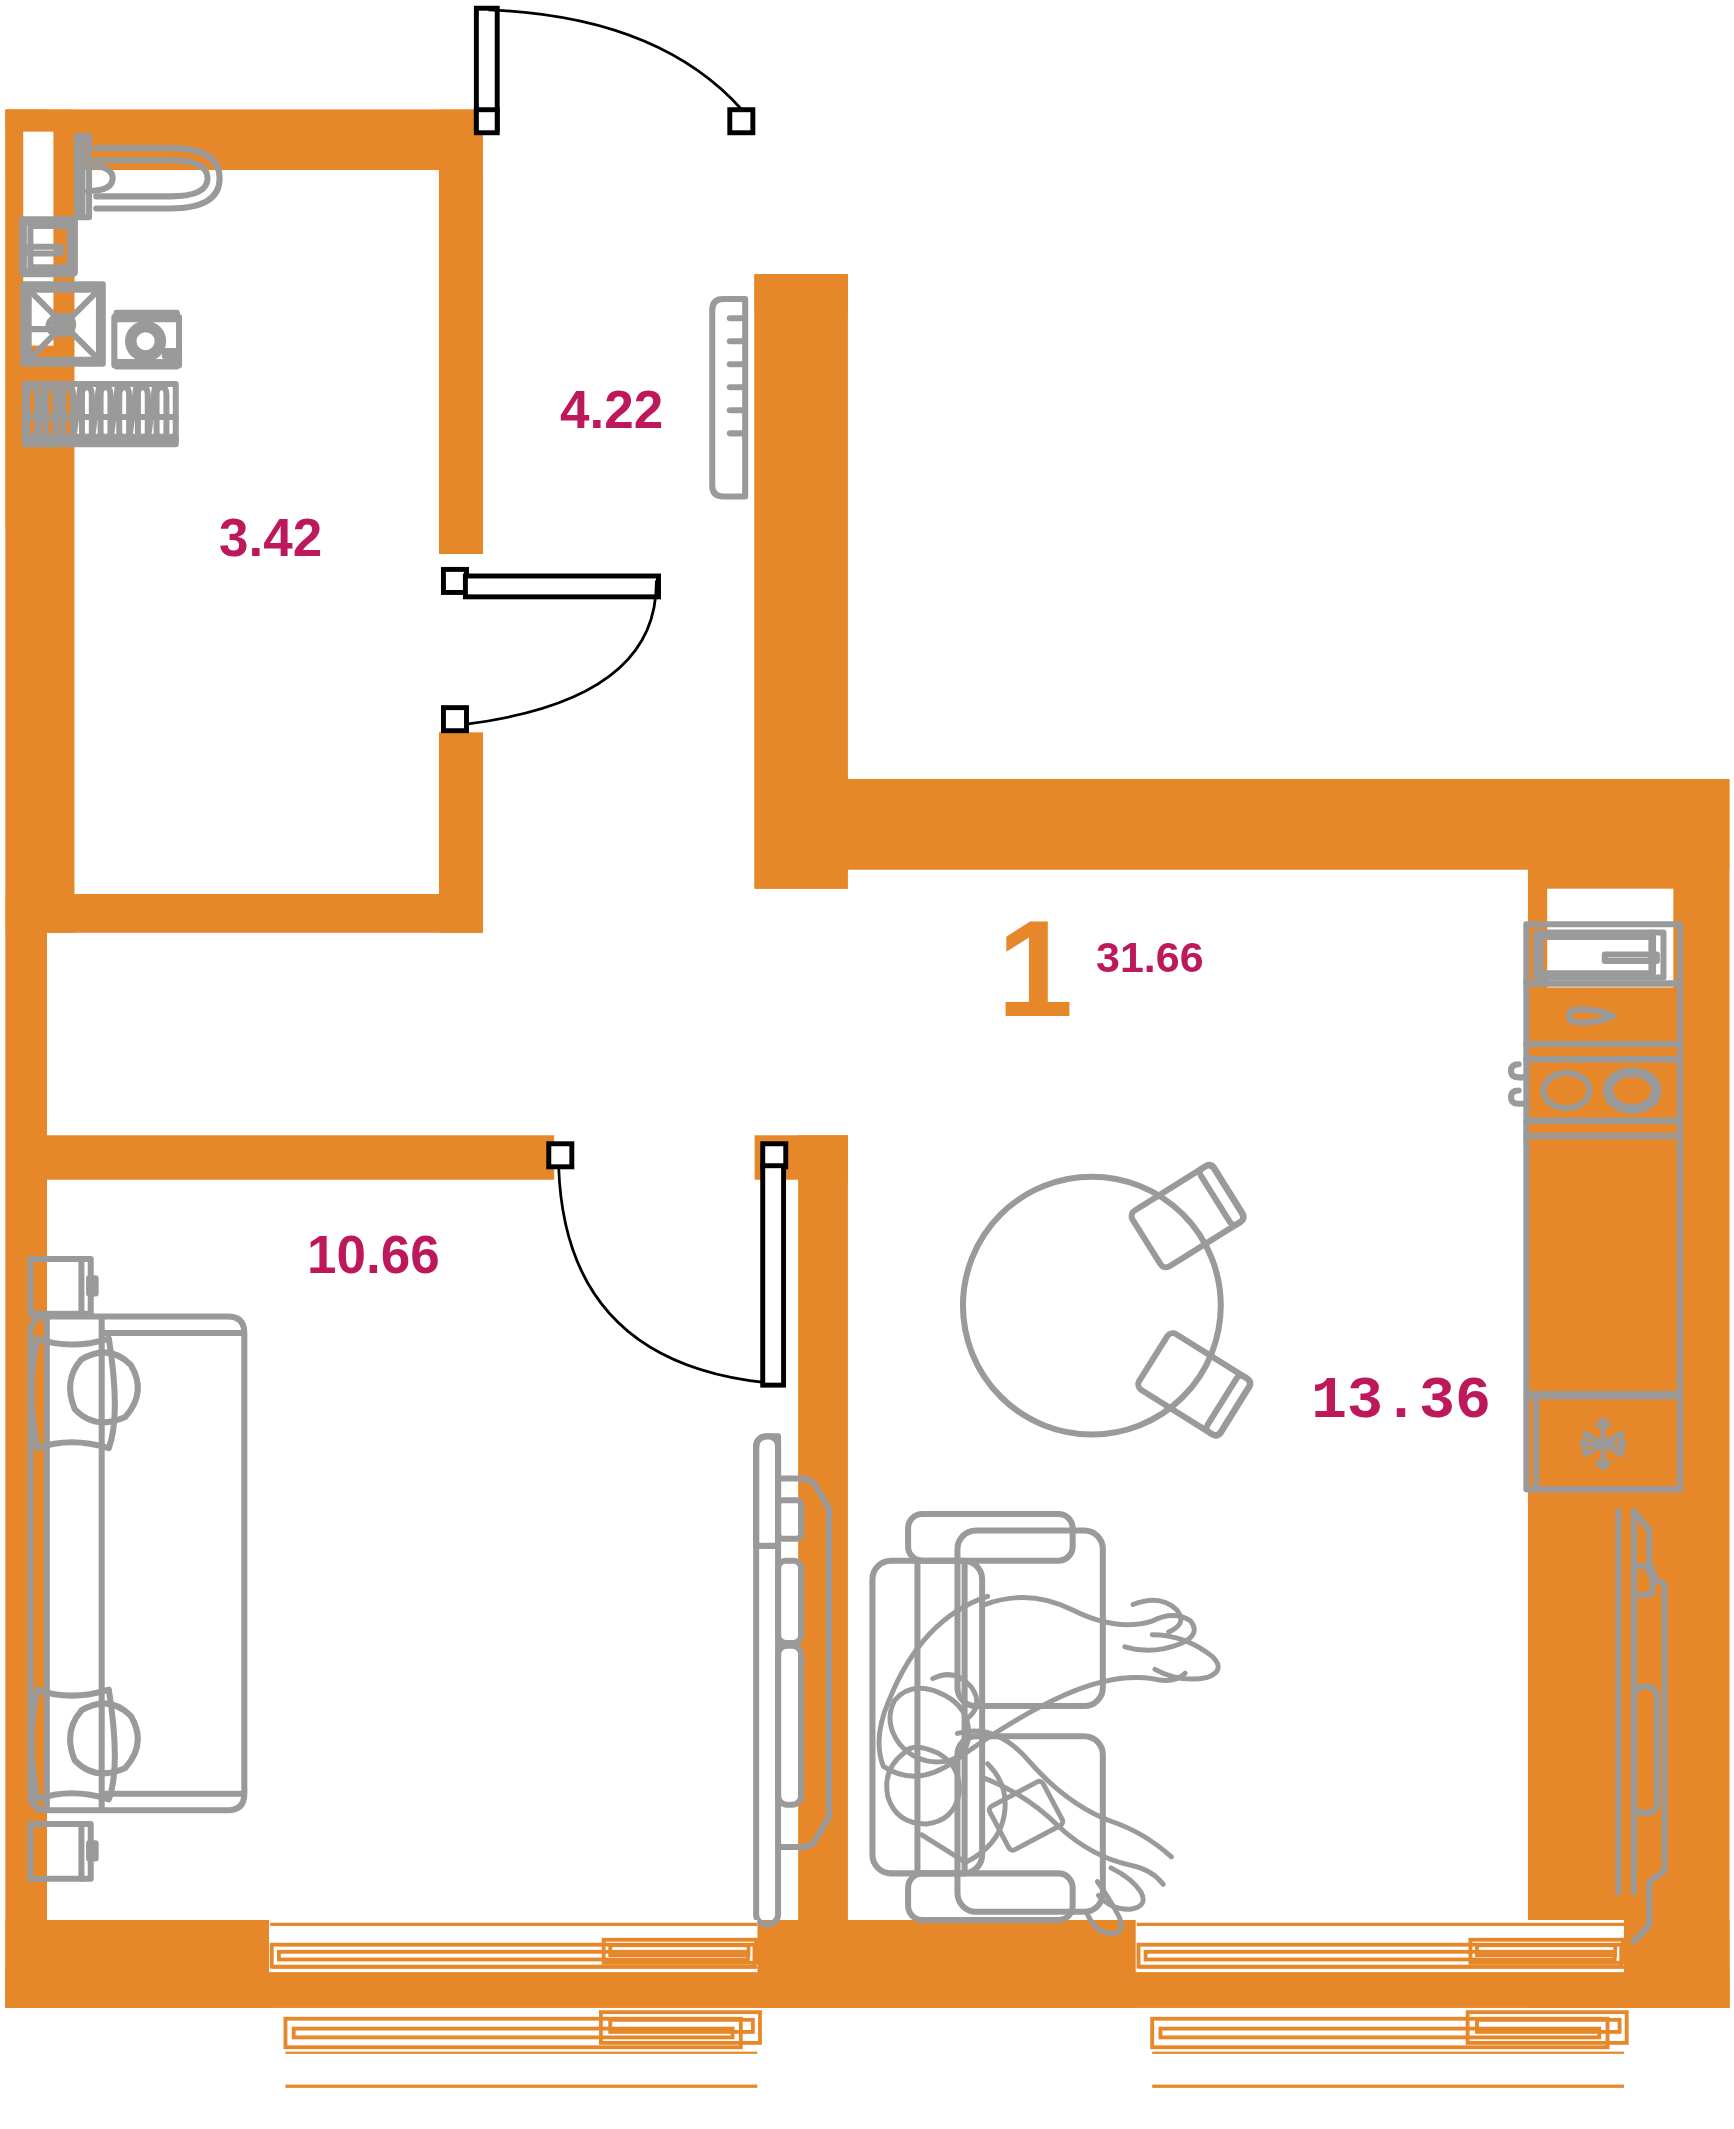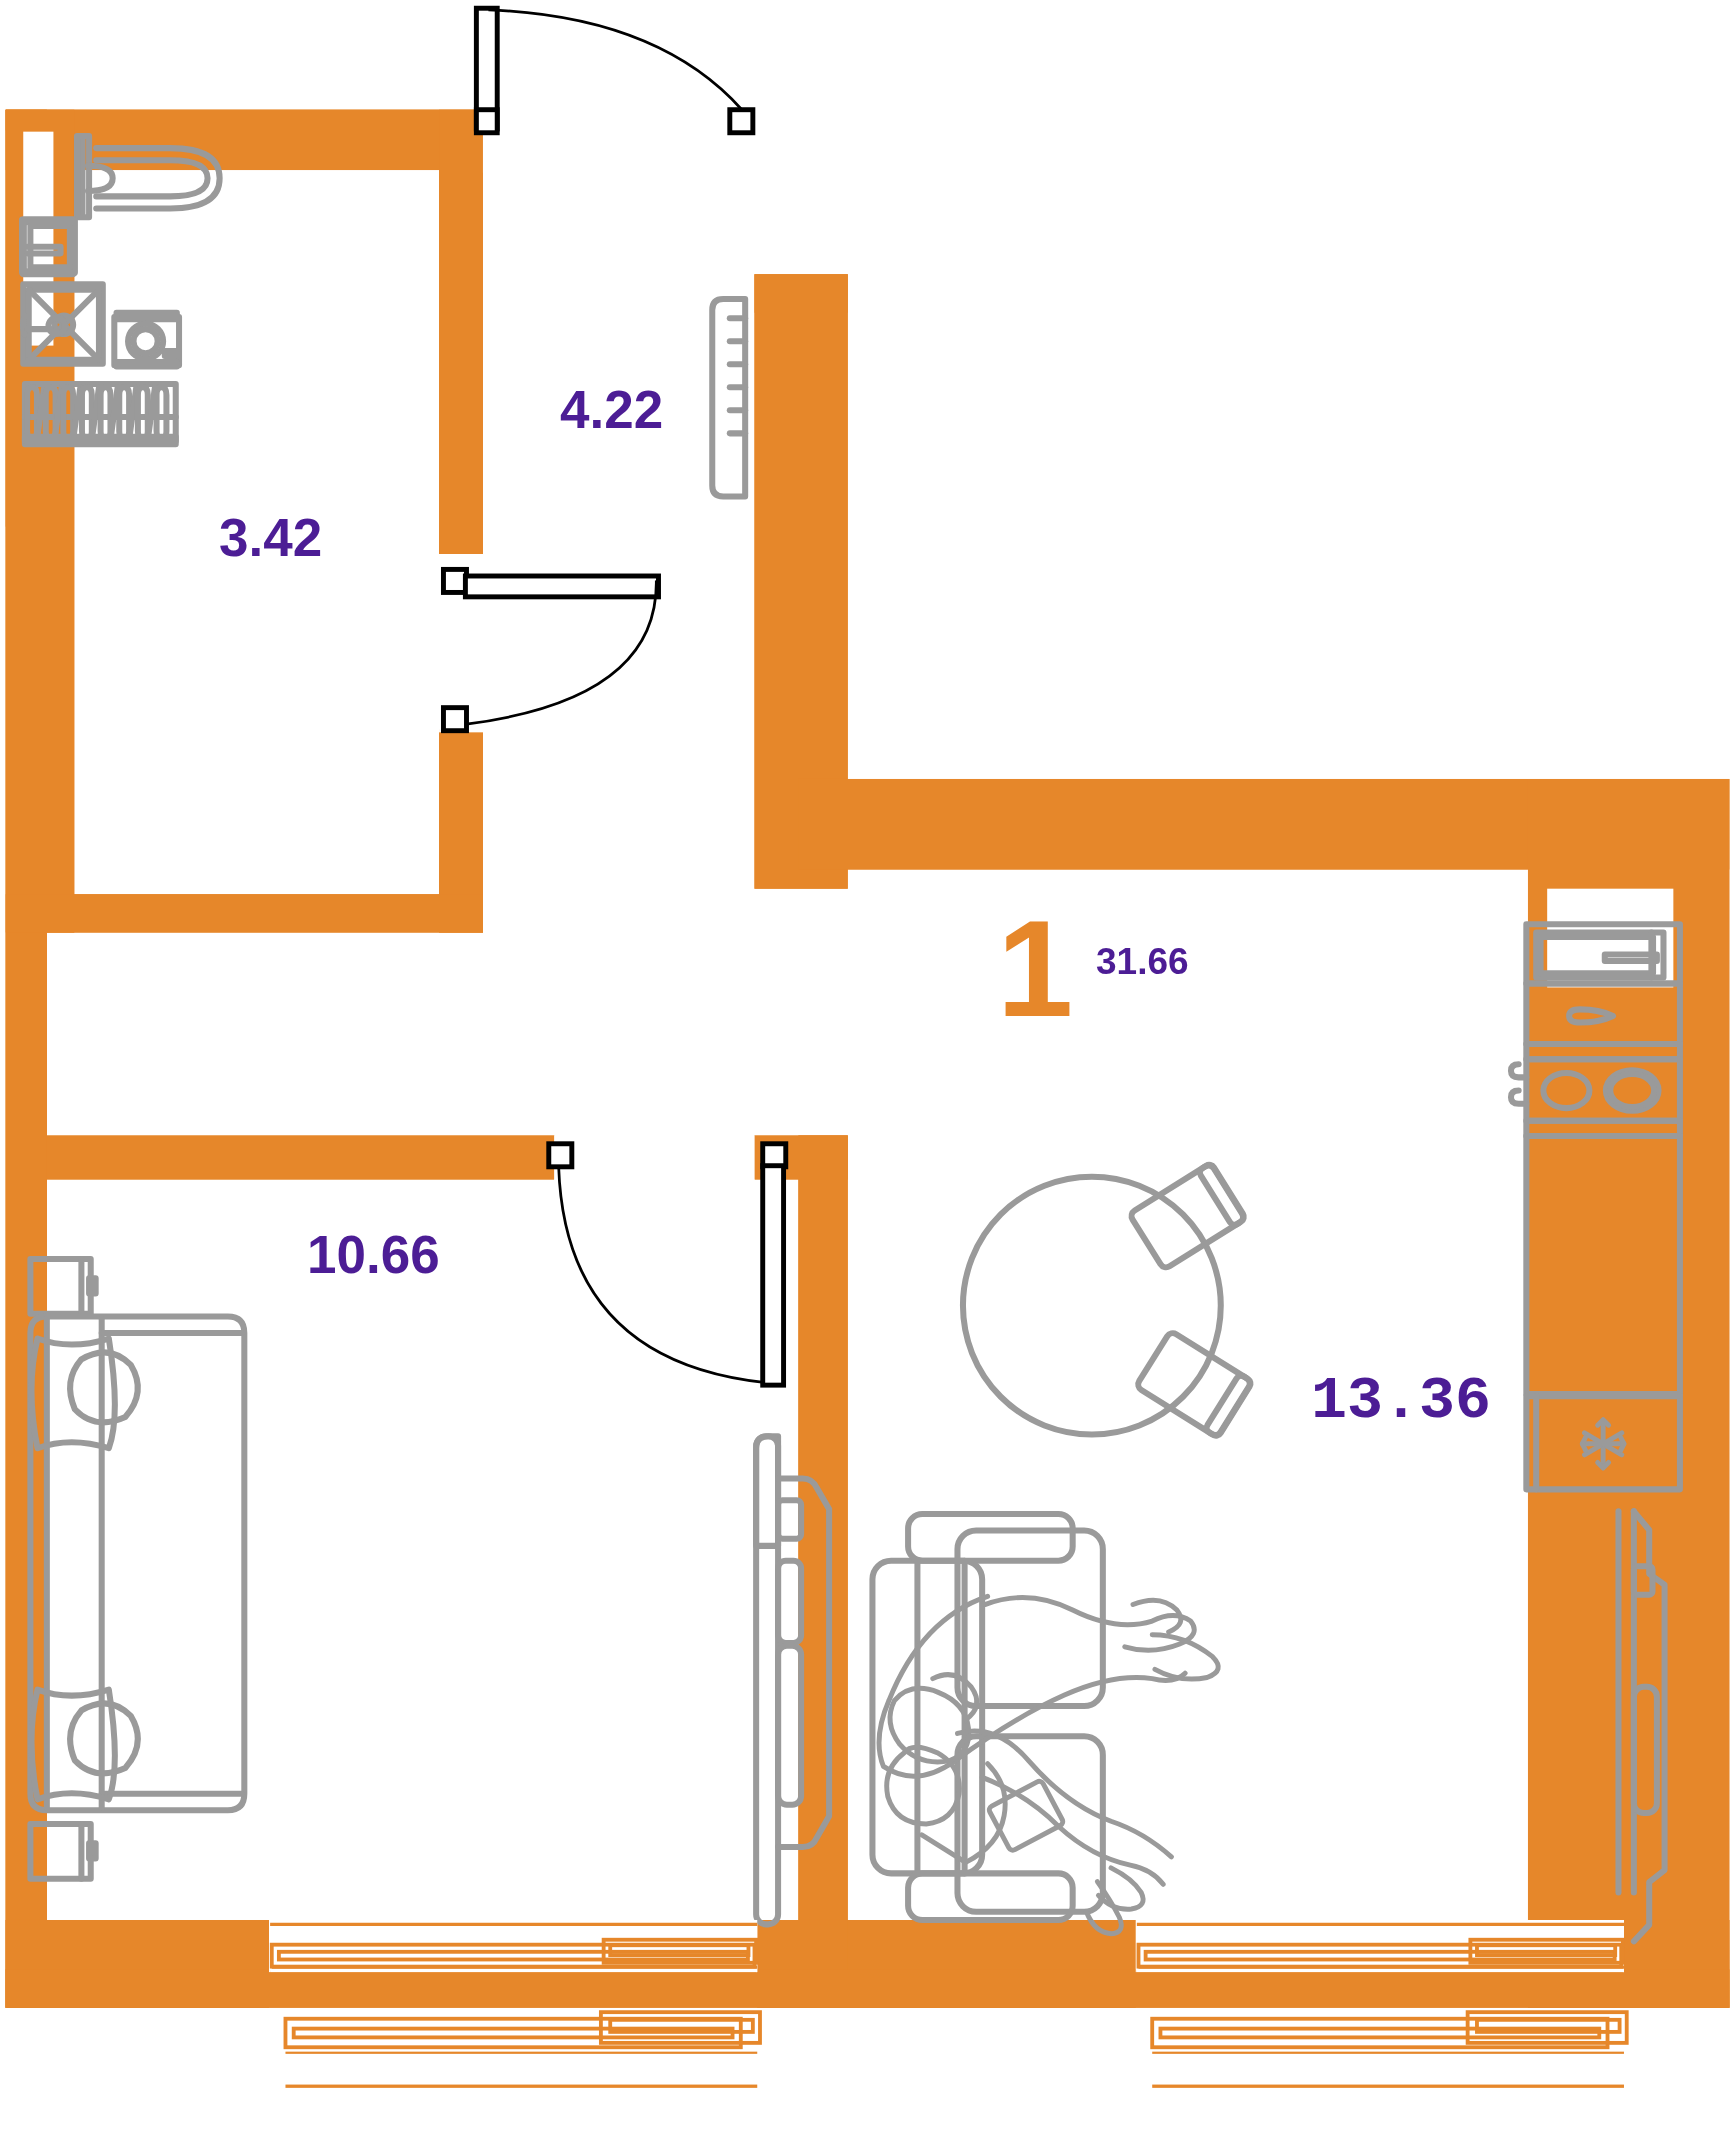--- a/index.html
+++ b/index.html
@@ -1,19 +1,19 @@
 <!DOCTYPE html>
 <html style="font-size:8.8px"><head>
 <meta charset="utf-8">
 <style>
   html,body{margin:0;padding:0;background:#ffffff;}
   body{font-family:"Liberation Sans", sans-serif;}
   #plan-root{position:relative;width:1735px;height:2129px;background:#ffffff;overflow:hidden;}
   #plan-svg{position:absolute;left:0;top:0;width:1735px;height:2129px;display:block;}
-  .area-label{position:absolute;font-family:"Liberation Sans", sans-serif;font-weight:bold;color:#4c1d95;white-space:nowrap;}
+  .area-label{position:absolute;font-family:"Liberation Sans", sans-serif;font-weight:bold;color:#be185d;white-space:nowrap;}
   .rooms-label{font-size:137px;line-height:1;color:#E6872A;font-weight:bold;position:absolute;font-family:"Liberation Sans", sans-serif;}
 </style>
 </head>
 <body>
 
 <div id="plan-root">
 
   <svg id="plan-svg" viewBox="0 0 3162 3881" xmlns="http://www.w3.org/2000/svg">
 
     <g id="walls" fill="#E6872A">
@@ -365,21 +365,21 @@
         <rect x="2680" y="3536" width="278" height="42"></rect>
         <rect x="2692" y="3546" width="252" height="18"></rect>
         <path d="M2075,3586 L2960,3586" stroke-width="6"></path>
       </g>
     </g>
 
   </svg>
 
   <div class="rooms-label" style="left:997px; top:900px;">1</div>
 
-  <div class="area-label" style="left:1096px; top:933px; font-size:37px;margin-top:8px;">31.66</div>
+  <div class="area-label" style="left:1096px; top:933px; font-size:43px;">31.66</div>
 
   <div class="area-label" style="left:560px; top:379px; font-size:53px;">4.22</div>
 
   <div class="area-label" style="left:219px; top:507px; font-size:53px;">3.42</div>
 
   <div class="area-label" style="left:307px; top:1224px; font-size:53px;">10.66</div>
 
   <div class="area-label" style="left:1311px; top:1367px; font-size:60px;font-family:Liberation Mono, monospace;">13.36</div>
 
 </div>

